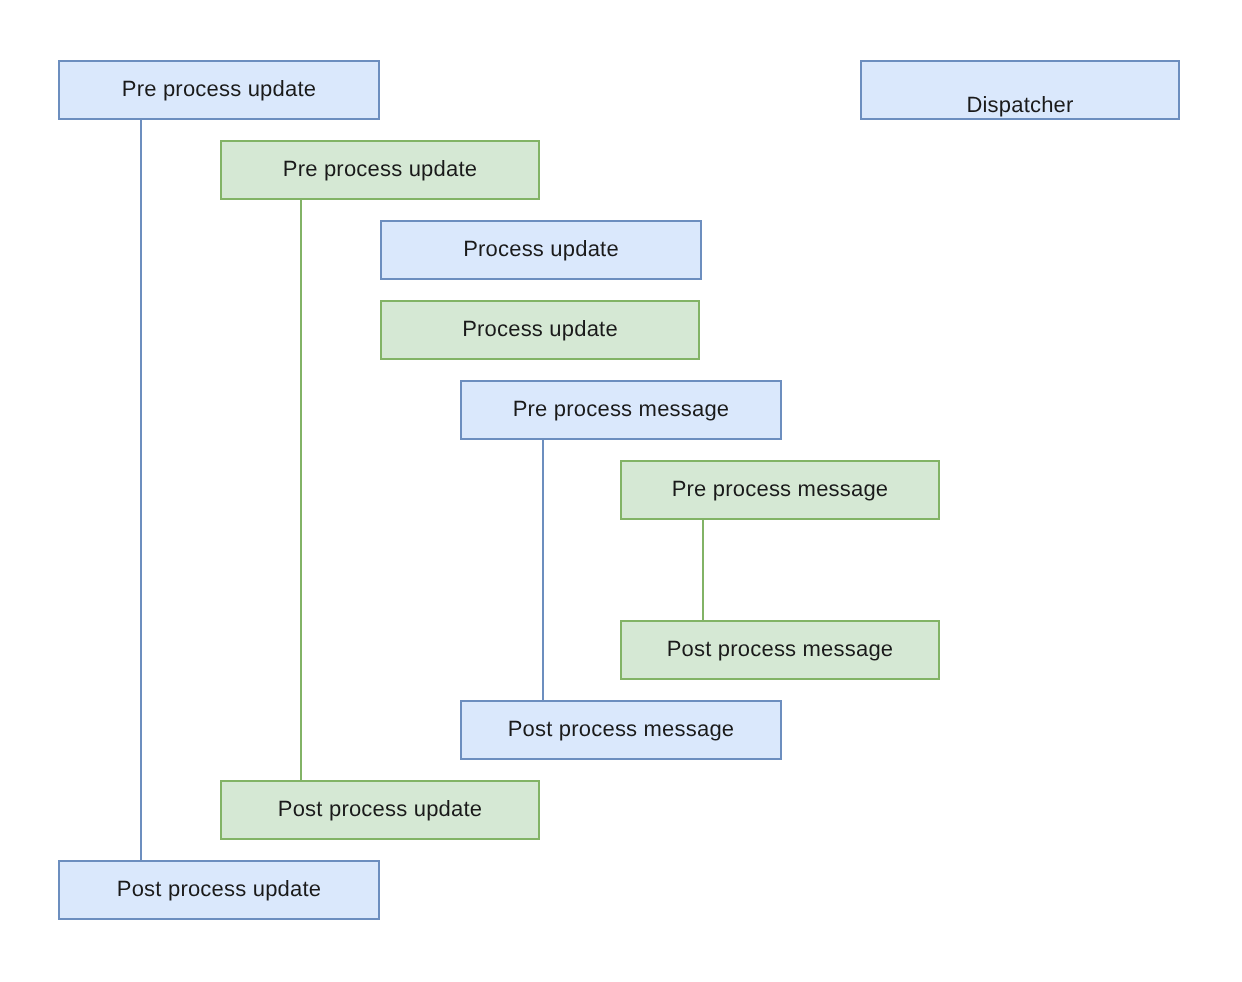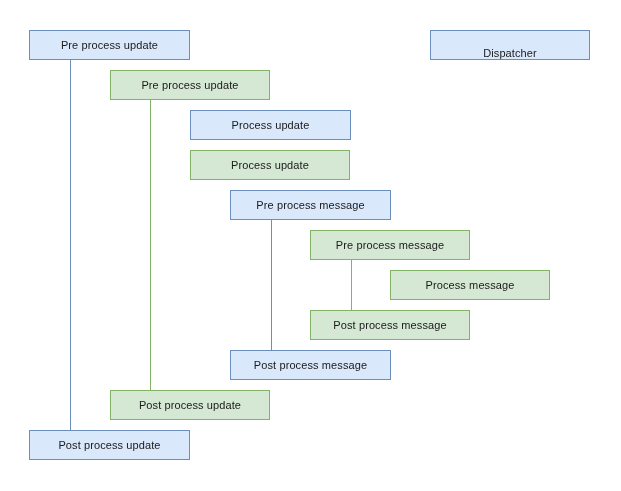--- a/index.html
+++ b/index.html
@@ -71,23 +71,20 @@
     </div>
     <div class="node router" style="left: 190px; top: 150px; width: 160px; height: 30px;">
       <span>Process update</span>
     </div>
     <div class="node dispatcher" style="left: 230px; top: 190px; width: 161px; height: 30px;">
       <span>Pre process message</span>
     </div>
     <div class="node router" style="left: 310px; top: 230px; width: 160px; height: 30px;">
       <span>Pre process message</span>
     </div>
-    <div class="node router" style="left: 390px; top: 270px; width: 160px; height: 30px;">
-      <span>Process message</span>
-    </div>
     <div class="node router" style="left: 310px; top: 310px; width: 160px; height: 30px;">
       <span>Post process message</span>
     </div>
     <div class="node dispatcher" style="left: 230px; top: 350px; width: 161px; height: 30px;">
       <span>Post process message</span>
     </div>
     <div class="node router" style="left: 110px; top: 390px; width: 160px; height: 30px;">
       <span>Post process update</span>
     </div>
     <div class="node dispatcher" style="left: 29px; top: 430px; width: 161px; height: 30px;">

